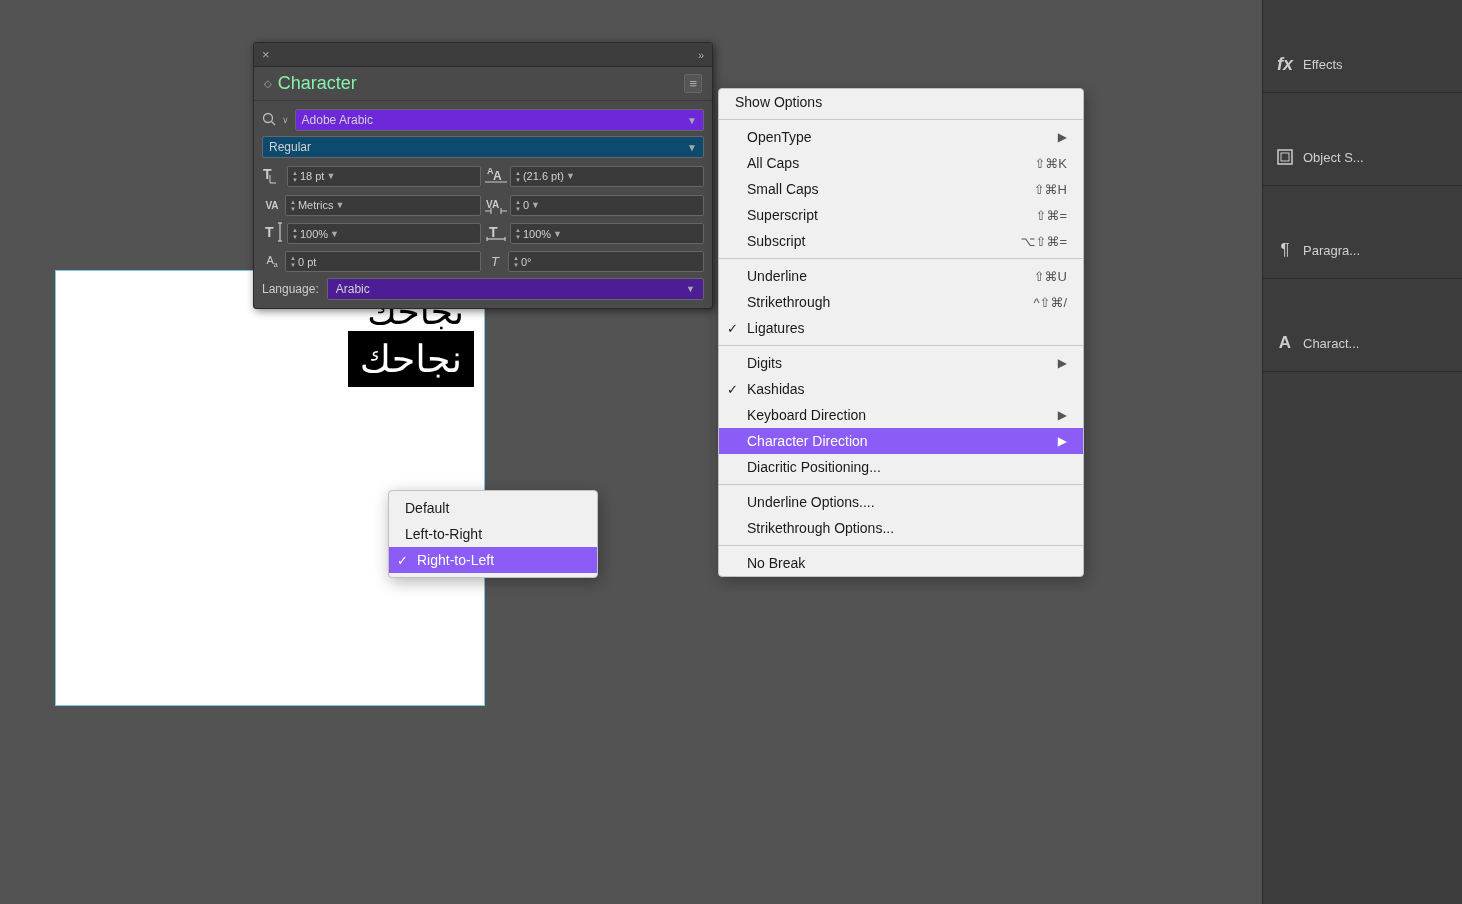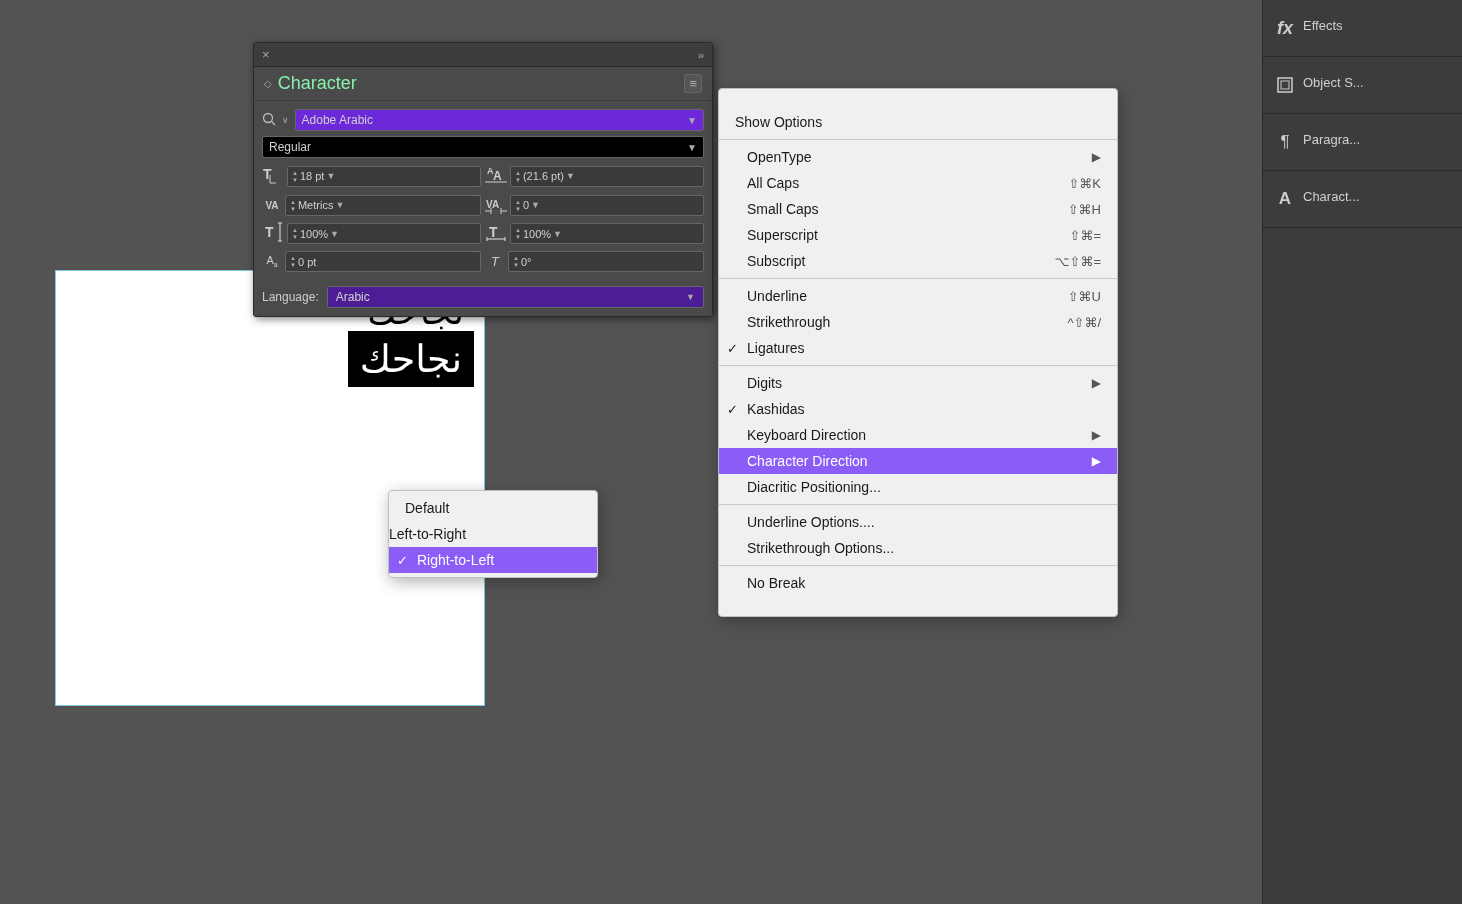--- a/index.html
+++ b/index.html
@@ -62,27 +62,28 @@
       position: absolute;
       right: 0; top: 0;
       width: 200px;
       height: 904px;
       background: #3c3c3c;
       border-left: 1px solid #2a2a2a;
     }
 
     .right-panel-item {
       display: flex;
-      align-items: flex-start;
+      align-items: center;
       padding: 18px 12px;
       color: #d0d0d0;
       font-size: 13px;
       border-bottom: 1px solid #2a2a2a;
       cursor: pointer;
       gap: 8px;
+      margin-top: 36px;
     }
 
     .right-panel-item .icon {
       width: 20px;
       height: 20px;
       display: flex;
       align-items: center;
       justify-content: center;
       color: #cccccc;
       font-size: 16px;
@@ -186,21 +187,21 @@
       cursor: pointer;
     }
 
     .font-select-arrow {
       color: #aaa;
       font-size: 10px;
     }
 
     .style-select {
       flex: 1;
-      background: #000000;
+      background: #0c4a6e;
       border: 1px solid #666;
       color: #d0d0d0;
       padding: 3px 6px;
       font-size: 12px;
       border-radius: 2px;
       display: flex;
       align-items: center;
       justify-content: space-between;
       cursor: pointer;
     }
@@ -255,21 +256,21 @@
     .metric-dropdown {
       color: #aaa;
       font-size: 9px;
       cursor: pointer;
     }
 
     .language-row {
       display: flex;
       align-items: center;
       gap: 8px;
-      margin-top: 14px;
+      margin-top: 6px;
     }
 
     .language-label {
       color: #ccc;
       font-size: 12px;
     }
 
     .language-select {
       flex: 1;
       background: #4c1d95;
@@ -282,26 +283,26 @@
       align-items: center;
       justify-content: space-between;
       cursor: pointer;
     }
 
     
     .context-menu {
       position: absolute;
       left: 718px;
       top: 88px;
-      width: 400px;
+      width: 366px;
       background: #f0f0f0;
       border: 1px solid #c0c0c0;
       border-radius: 4px;
       box-shadow: 2px 4px 16px rgba(0,0,0,0.3);
-      padding: 20px 0;
+      padding: 0 0;
       z-index: 100;
     }
 
     .menu-item {
       display: flex;
       align-items: center;
       padding: 5px 16px 5px 28px;
       color: #1a1a1a;
       font-size: 14px;
       cursor: pointer;
@@ -647,20 +648,20 @@
   <div class="menu-separator"></div>
   <div class="menu-item">
     <span>No Break</span>
   </div>
 </div>
 
 <div class="submenu">
   <div class="menu-item" style="padding-left:16px;">
     <span>Default</span>
   </div>
-  <div class="menu-item" style="padding-left:0;">
+  <div class="menu-item" style="padding-left:16px;">
     <span>Left-to-Right</span>
   </div>
   <div class="menu-item highlighted">
     <span class="check" style="color:white;">✓</span>
     <span>Right-to-Left</span>
   </div>
 </div>
 
 </body></html>

